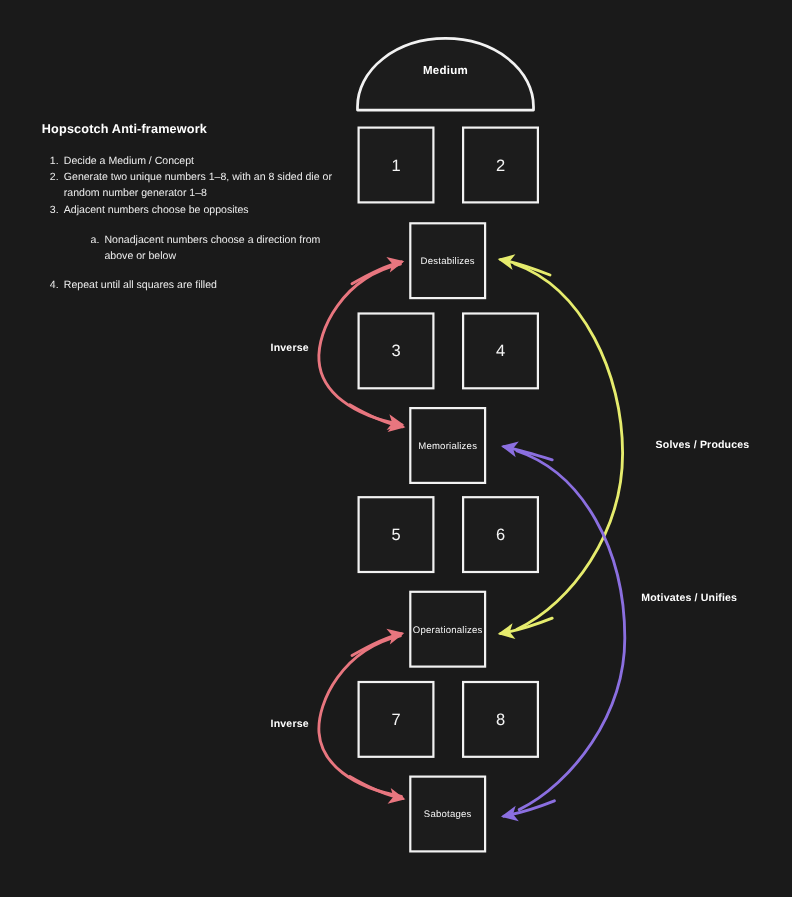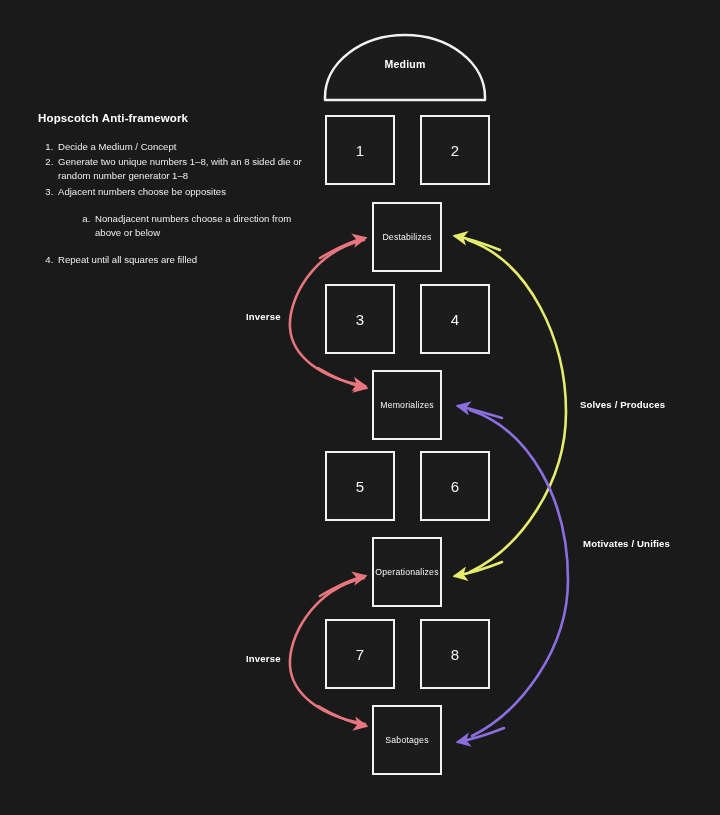--- a/index.html
+++ b/index.html
@@ -95,21 +95,21 @@
   .edge-label {
     position: absolute;
     font-size: 9.6px;
     font-weight: bold;
     letter-spacing: 0.15px;
     color: #ffffff;
     white-space: nowrap;
   }
   .el-inverse-top   { left: 246px; top: 311px; }
   .el-inverse-bot   { left: 246px; top: 653px; }
-  .el-solves        { left: 580px; top: 399px; }
+  .el-solves        { left: 596px; top: 399px; }
   .el-motivates     { left: 583px; top: 538px; }
 </style>
 </head>
 <body>
 
 <svg id="canvas" viewBox="0 0 720 815" xmlns="http://www.w3.org/2000/svg">
   <defs>
     <marker id="ah-red" markerWidth="7" markerHeight="7" refX="5.2" refY="3.2" orient="auto" markerUnits="strokeWidth">
       <path d="M0.4,0.4 L6.2,3.2 L0.4,6.0 L1.9,3.2 Z" fill="#e8767f"></path>
     </marker>

